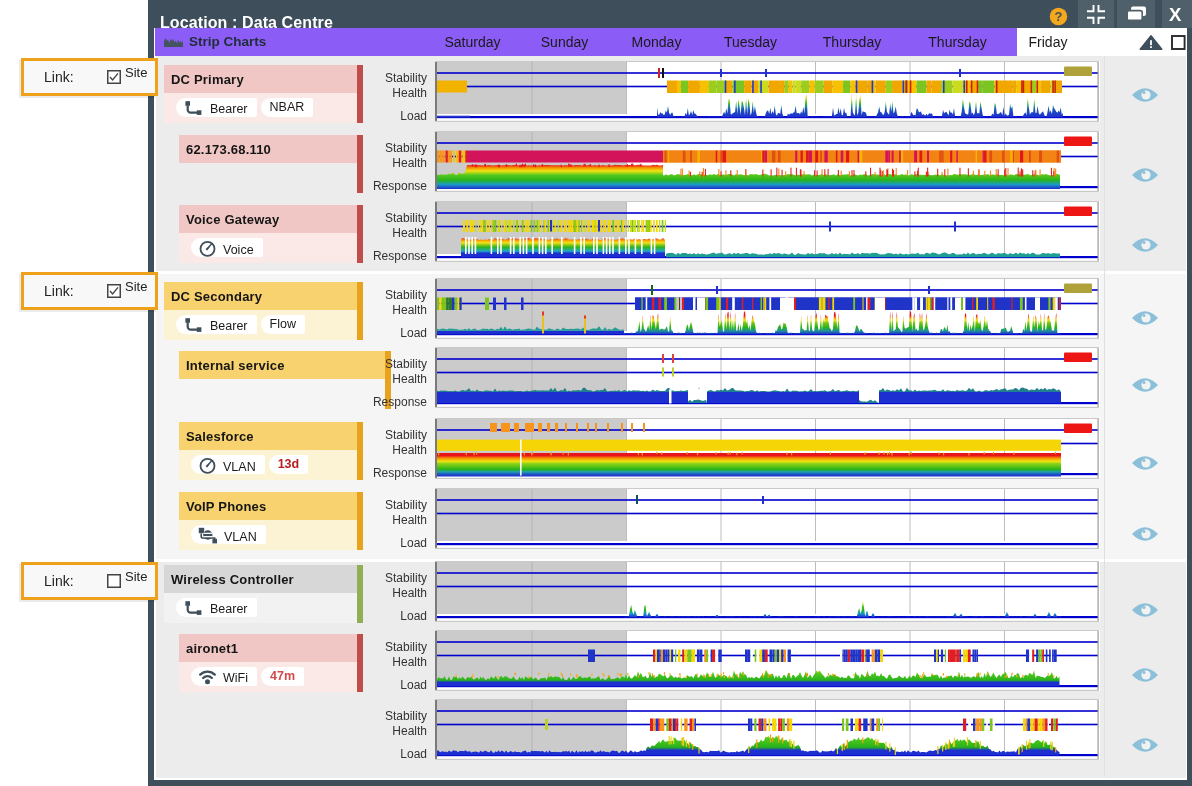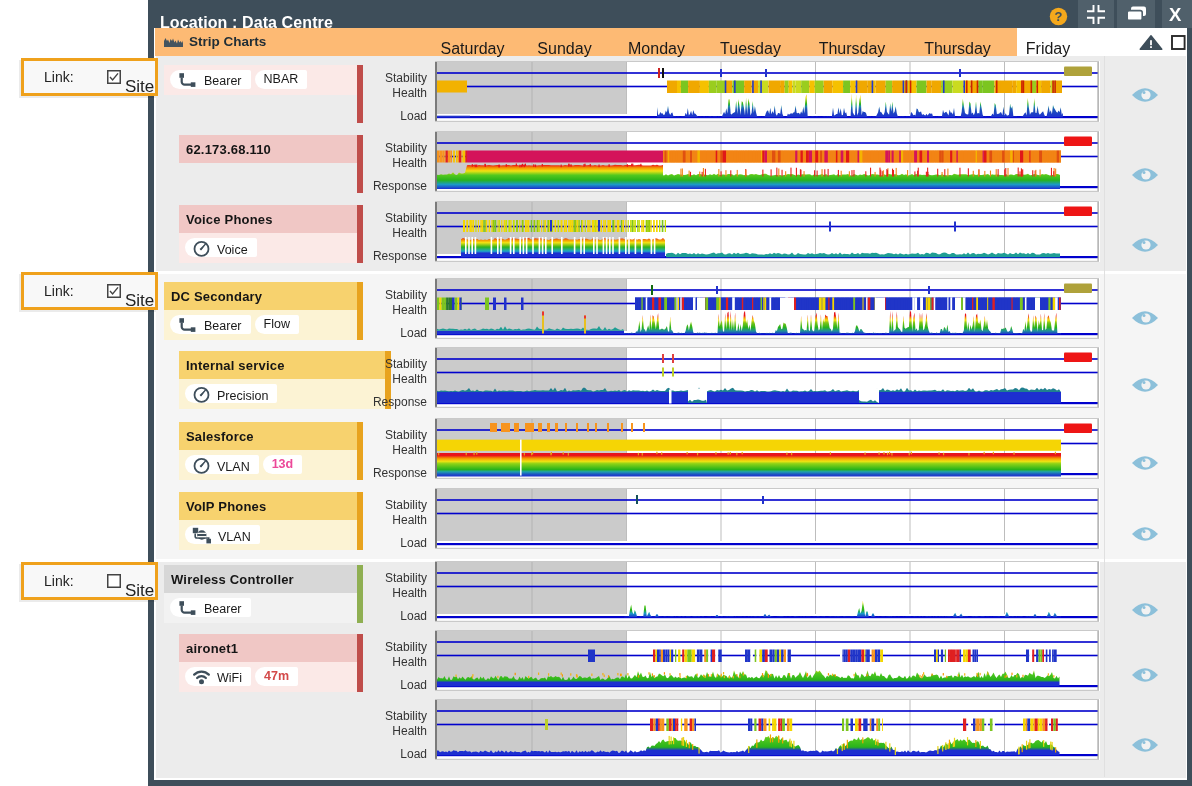--- a/index.html
+++ b/index.html
@@ -6,38 +6,38 @@
   font-family:"Liberation Sans", sans-serif; }
 #stage { position:relative; width:1192px; height:786px; }
 #panel { position:absolute; left:148px; top:0; width:1044px; height:786px;
   background:#3E4E5A; }
 #inner { position:absolute; left:6px; top:28px; right:5px; bottom:6px; background:#fff; }
 #titlebar { position:absolute; left:0; top:0; width:100%; height:28px; background:#3E4E5A;
   color:#fff; font-weight:700; font-size:16px; letter-spacing:0.1px; }
 #titlebar .t { position:absolute; left:12px; top:6px; }
 #greybar { position:absolute; left:7px; right:6px; top:29px; height:27px; background:#D2D2D2; }
 #greybar .sc { position:absolute; left:9px; top:6px; font-weight:700; font-size:13.5px; color:#1F2D36; }
-.day { position:absolute; top:12px; font-size:16px; color:#1A1A1A; transform:translateX(-50%); }
+.day { position:absolute; top:6px; font-size:14px; color:#1A1A1A; transform:translateX(-50%); }
 .band { position:absolute; left:7px; right:6px; }
 .card { position:absolute; height:58px; }
 .ct { height:28px; font-weight:700; font-size:13px; letter-spacing:0.2px; color:#151515; padding:7px 0 0 7px; }
-.cs { height:30px; padding:5px 0 0 6px; white-space:nowrap; }
+.cs { height:30px; padding:5px 0 0 12px; white-space:nowrap; }
 .cbar { position:absolute; right:0; top:0; width:6px; height:58px; }
 .badge { display:inline-block; background:#fff; border-radius:10px 2px 2px 10px; height:19px; padding:2px 9px 0 9px;
   font-size:12.5px; color:#1A1A1A; margin-right:4px; vertical-align:top; }
 .icon-badge { padding-left:7px; }
 .bi { display:inline-block; vertical-align:-3px; margin-right:6px; }
 .rl { position:absolute; width:90px; left:337px; text-align:right; font-size:12px; color:#333; }
 .chart { position:absolute; }
 .eye { position:absolute; }
 .linkbox { position:absolute; left:21px; width:137px; height:38px; border:3px solid #EFA11C;
   background:#F8F8F8; box-shadow:-2px 2px 0 rgba(0,0,0,0.08); }
 .lk { position:absolute; left:20px; top:8px; font-size:14px; color:#222; }
 .cb { position:absolute; left:83px; top:9px; }
-.st { position:absolute; left:101px; top:16px; font-size:17px; color:#222; }
+.st { position:absolute; left:101px; top:4px; font-size:13px; color:#222; }
 </style></head><body>
 <div id="stage">
 <div id="panel">
       <div id="inner"></div>
     </div>
     <div class="band" style="left:155.5px;width:1030px;top:56px;height:215px;background:#ECECEC"></div>
     <div class="band" style="left:155.5px;width:1030px;top:273.5px;height:285.5px;background:#F5F5F5"></div>
     <div class="band" style="left:155.5px;width:1030px;top:561.5px;height:216.5px;background:#ECECEC"></div>
     <div style="position:absolute;left:1104px;top:56px;width:1px;height:721px;background:#E0E0E0"></div>
     <div id="titlebar" style="position:absolute;left:148px;top:8px;width:1044px;height:18px">
@@ -54,41 +54,42 @@
         <path d="M7.5 0v6.2H1"></path>
         <path d="M12.5 0v6.2H19"></path>
         <path d="M7.5 19v-6.2H1"></path>
         <path d="M12.5 19v-6.2H19"></path>
       </svg></div>
     <div style="position:absolute;left:1127px;top:6px"><svg width="20" height="17" viewBox="0 0 20 17">
         <rect x="4" y="0.5" width="15" height="9.5" rx="2" fill="#fff"></rect>
         <rect x="0.2" y="4.6" width="15" height="9.8" rx="2" fill="#fff" stroke="#50606B" stroke-width="1.6"></rect>
       </svg></div>
     <div style="position:absolute;left:1169px;top:3.5px;color:#fff;font-weight:700;font-size:18.5px;font-family:'Liberation Sans',sans-serif">X</div>
-    <div id="greybar" style="position:absolute;left:155px;top:28px;width:862px;height:28px;background:#fdba74">
+    <div id="greybar" style="position:absolute;left:155px;top:28px;width:862px;height:28px;background:#8b5cf6">
       <span class="sc"><svg width="20" height="11" viewBox="0 0 20 11" style="vertical-align:-1px;margin-right:5px">
           <path d="M0 11V5l1.5-3 1.5 3 1-1.5L5.5 7l1-4 1.5 2 1-2.5 1.5 4 1-2 1.5 3 1-4 1.5 3 1-1.5 1.5 2 1-2.5V11Z" fill="#44545F"></path>
         </svg>Strip Charts</span>
       <span class="day" style="left:317.5px">Saturday</span>
       <span class="day" style="left:409.5px">Sunday</span>
       <span class="day" style="left:501.5px">Monday</span>
       <span class="day" style="left:595.5px">Tuesday</span>
       <span class="day" style="left:697px">Thursday</span>
       <span class="day" style="left:802.5px">Thursday</span>
       <span class="day" style="left:893px">Friday</span>
       <span style="position:absolute;left:984px;top:6.5px"><svg width="24" height="15" viewBox="0 0 24 15">
           <path d="M12 0.8 L22.8 14.2 H1.2 Z" fill="#3E4E5A" stroke="#3E4E5A" stroke-width="1.4" stroke-linejoin="round"></path>
           <rect x="11.1" y="5.2" width="1.8" height="5" fill="#fff"></rect>
           <rect x="11.1" y="11.2" width="1.8" height="1.8" fill="#fff"></rect>
         </svg></span>
       <span style="position:absolute;left:1016px;top:7px"><svg width="15" height="15" viewBox="0 0 15 15">
           <rect x="1" y="1" width="12.6" height="13" fill="#fff" stroke="#2A2A2A" stroke-width="1.9"></rect>
         </svg></span>
     </div>
     <div class="card" style="left:164px;top:65px;width:199px">
+      <div class="ct" style="background:#F0C7C5">DC Primary</div>
       <div class="cs" style="background:#FBE9E7"><span class="badge icon-badge"><span class="bi"><svg width="21" height="16" viewBox="0 0 21 16">
               <path d="M4.7 5.5v4.2a2.9 2.9 0 0 0 2.9 2.9h7.2" fill="none" stroke="#3E4E5A" stroke-width="2.2"></path>
               <rect x="2.4" y="1.2" width="4.6" height="4.6" fill="#3E4E5A"></rect>
               <rect x="13.8" y="10.3" width="4.6" height="4.6" fill="#3E4E5A"></rect>
             </svg></span><span>Bearer</span></span><span class="badge"><span>NBAR</span></span></div>
       <div class="cbar" style="background:#BF4D4A"></div>
     </div>
     <div class="rl" style="top:70.5px">Stability</div>
     <div class="rl" style="top:85.5px">Health</div>
     <div class="rl" style="top:108.5px">Load</div>
@@ -544,21 +545,21 @@
       <rect x="662.5" y="0" width="1.2" height="61" fill="#9A9A9A"></rect>
       <rect x="0" y="0" width="664" height="1" fill="#C9C9C9"></rect>
       <rect x="0" y="59.8" width="664" height="1.2" fill="#C9C9C9"></rect>
     </svg>
     <div class="eye" style="left:1131px;top:166px"><svg width="28" height="18" viewBox="0 0 28 18">
         <path d="M1 9 Q7.5 2.2 14 2.2 Q20.5 2.2 27 9 Q20.5 15.8 14 15.8 Q7.5 15.8 1 9Z" fill="#8CC0DA"></path>
         <circle cx="15" cy="9" r="4.6" fill="#F2F2F2"></circle>
         <circle cx="13" cy="6.6" r="1.5" fill="#8CC0DA"></circle>
       </svg></div>
     <div class="card" style="left:179px;top:205px;width:184px">
-      <div class="ct" style="background:#F0C7C5">Voice Phones</div>
+      <div class="ct" style="background:#F0C7C5">Voice Gateway</div>
       <div class="cs" style="background:#FBE9E7"><span class="badge icon-badge"><span class="bi"><svg width="19" height="17" viewBox="0 0 19 17">
               <circle cx="9.5" cy="8.9" r="7" fill="#fff" stroke="#3E4E5A" stroke-width="1.8"></circle>
               <path d="M9 10.4 L7.6 9.1 L14.4 2.8 Z" fill="#3E4E5A"></path>
               <path d="M8.8 9.9 L14.4 2.8" stroke="#3E4E5A" stroke-width="1.3"></path>
             </svg></span><span>Voice</span></span></div>
       <div class="cbar" style="background:#BF4D4A"></div>
     </div>
     <div class="rl" style="top:210.5px">Stability</div>
     <div class="rl" style="top:225.5px">Health</div>
     <div class="rl" style="top:248.5px">Response</div>
@@ -1004,25 +1005,20 @@
       <rect x="0" y="0" width="664" height="1" fill="#C9C9C9"></rect>
       <rect x="0" y="59.8" width="664" height="1.2" fill="#C9C9C9"></rect>
     </svg>
     <div class="eye" style="left:1131px;top:309px"><svg width="28" height="18" viewBox="0 0 28 18">
         <path d="M1 9 Q7.5 2.2 14 2.2 Q20.5 2.2 27 9 Q20.5 15.8 14 15.8 Q7.5 15.8 1 9Z" fill="#8CC0DA"></path>
         <circle cx="15" cy="9" r="4.6" fill="#F2F2F2"></circle>
         <circle cx="13" cy="6.6" r="1.5" fill="#8CC0DA"></circle>
       </svg></div>
     <div class="card" style="left:179px;top:351px;width:212px">
       <div class="ct" style="background:#F7D26E">Internal service</div>
-      <div class="cs" style="background:#FCF3D4"><span class="badge icon-badge"><span class="bi"><svg width="19" height="17" viewBox="0 0 19 17">
-              <circle cx="9.5" cy="8.9" r="7" fill="#fff" stroke="#3E4E5A" stroke-width="1.8"></circle>
-              <path d="M9 10.4 L7.6 9.1 L14.4 2.8 Z" fill="#3E4E5A"></path>
-              <path d="M8.8 9.9 L14.4 2.8" stroke="#3E4E5A" stroke-width="1.3"></path>
-            </svg></span><span>Precision</span></span></div>
       <div class="cbar" style="background:#E8A31E"></div>
     </div>
     <div class="rl" style="top:356.5px">Stability</div>
     <div class="rl" style="top:371.5px">Health</div>
     <div class="rl" style="top:394.5px">Response</div>
     <svg class="chart" style="left:435px;top:347px" width="665" height="61">
       <rect x="0" y="0" width="665" height="61" fill="#FFFFFF"></rect>
       <rect x="2" y="1" width="189" height="52" fill="#CBCBCB"></rect>
       <rect x="96.5" y="1" width="1" height="52" fill="#B3B3B3"></rect>
       <rect x="191" y="1" width="1" height="52" fill="#BDBDBD"></rect>
@@ -1054,21 +1050,21 @@
         <path d="M1 9 Q7.5 2.2 14 2.2 Q20.5 2.2 27 9 Q20.5 15.8 14 15.8 Q7.5 15.8 1 9Z" fill="#8CC0DA"></path>
         <circle cx="15" cy="9" r="4.6" fill="#F2F2F2"></circle>
         <circle cx="13" cy="6.6" r="1.5" fill="#8CC0DA"></circle>
       </svg></div>
     <div class="card" style="left:179px;top:422px;width:184px">
       <div class="ct" style="background:#F7D26E">Salesforce</div>
       <div class="cs" style="background:#FCF3D4"><span class="badge icon-badge"><span class="bi"><svg width="19" height="17" viewBox="0 0 19 17">
               <circle cx="9.5" cy="8.9" r="7" fill="#fff" stroke="#3E4E5A" stroke-width="1.8"></circle>
               <path d="M9 10.4 L7.6 9.1 L14.4 2.8 Z" fill="#3E4E5A"></path>
               <path d="M8.8 9.9 L14.4 2.8" stroke="#3E4E5A" stroke-width="1.3"></path>
-            </svg></span><span>VLAN</span></span><span class="badge"><span style="color:#ec4899;font-weight:700">13d</span></span></div>
+            </svg></span><span>VLAN</span></span><span class="badge"><span style="color:#b91c1c;font-weight:700">13d</span></span></div>
       <div class="cbar" style="background:#E8A31E"></div>
     </div>
     <div class="rl" style="top:427.5px">Stability</div>
     <div class="rl" style="top:442.5px">Health</div>
     <div class="rl" style="top:465.5px">Response</div>
     <svg class="chart" style="left:435px;top:418px" width="665" height="61">
       <defs>
         <linearGradient id="g5" gradientUnits="userSpaceOnUse" x1="0" y1="58.5" x2="0" y2="35.1">
           <stop offset="0" stop-color="#1D2FD0"></stop>
           <stop offset="0.1" stop-color="#1C55C0"></stop>

